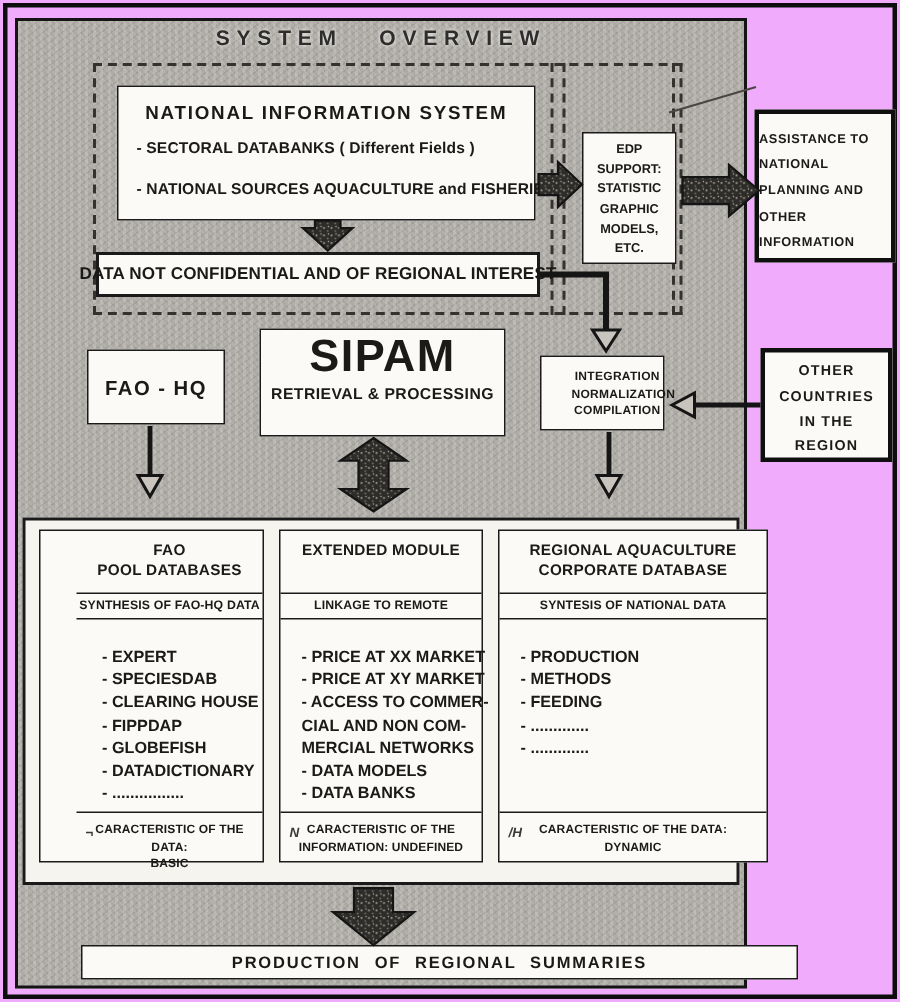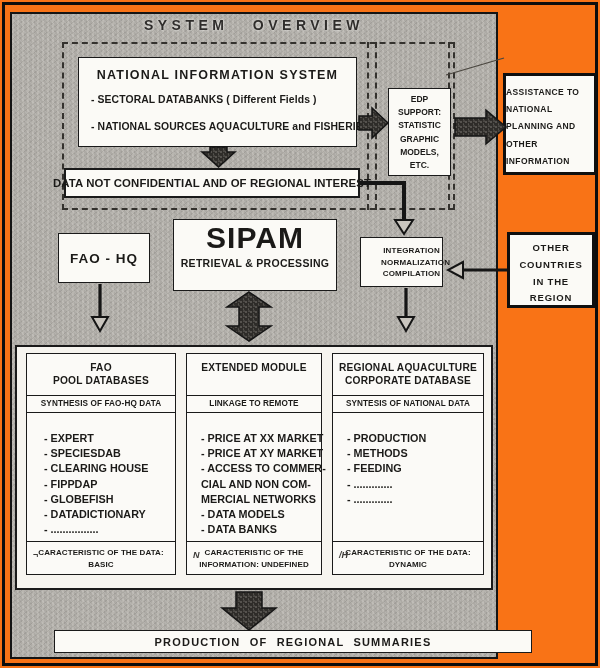--- a/index.html
+++ b/index.html
@@ -1,16 +1,16 @@
 <!DOCTYPE html>
 <html><head>
 <meta charset="utf-8">
 <style>
   html,body{margin:0;padding:0;}
-  .page{position:relative;width:600px;height:668px;background:#f97316;overflow:hidden;
+  .page{position:relative;width:600px;height:668px;background:#f0abfc;overflow:hidden;
         font-family:"Liberation Sans", sans-serif;color:#1b1a18;}
   .frame{position:absolute;inset:2px;border:3px solid #0d0d0d;}
   .panel{position:absolute;left:10px;top:12px;width:488px;height:647px;
          border:2.5px solid #141414;box-sizing:border-box;
          background-color:#b5b2ac;
          background-image:
            repeating-linear-gradient(47deg, rgba(255,255,255,.10) 0 1px, transparent 1px 3px),
            repeating-linear-gradient(-38deg, rgba(40,38,35,.09) 0 1px, transparent 1px 4px),
            repeating-linear-gradient(90deg, rgba(255,255,255,.05) 0 2px, rgba(0,0,0,.045) 2px 5px);}
   .box{position:absolute;background:#fbfaf6;border:1.5px solid #1a1a1a;box-sizing:border-box;}
@@ -37,21 +37,21 @@
   .sipam{left:173px;top:219px;width:164px;height:72px;text-align:center;}
   .sipam-title{margin-top:1px;font-size:30px;font-weight:bold;letter-spacing:1px;}
   .sipam-sub{margin-top:2px;font-size:10.5px;font-weight:bold;letter-spacing:.3px;}
   .integ{left:360px;top:237px;width:83px;height:50px;text-align:center;padding-top:7px;}
   .integ div{font-size:8px;font-weight:bold;line-height:11.5px;letter-spacing:.2px;padding-left:20px;}
   .other{left:507px;top:232px;width:88px;height:76px;text-align:center;padding-top:5px;}
   .other div{font-size:9.5px;font-weight:bold;line-height:16.8px;letter-spacing:.8px;}
   
   .bottom-container{left:15px;top:345px;width:478px;height:245px;border-width:2px;background:#f6f4ef;}
   .col{display:flex;flex-direction:column;top:353px;height:222px;background:#fbfaf7;}
-  .col1{left:26px;width:150px;} .col2{left:186px;width:136px;} .col3{left:332px;width:152px;}
+  .col1{left:26px;width:150px;padding-left:24px;} .col2{left:186px;width:136px;} .col3{left:332px;width:180px;}
   .col-header{height:42px;border-bottom:1.5px solid #1a1a1a;text-align:center;padding-top:7px;box-sizing:border-box;}
   .col-header div{font-size:10.2px;font-weight:bold;line-height:13px;letter-spacing:.2px;}
   .col-sub{height:17px;border-bottom:1.5px solid #1a1a1a;text-align:center;box-sizing:border-box;}
   .col-sub div{font-size:8.2px;font-weight:bold;line-height:16px;letter-spacing:.1px;}
   .col-list{flex:1;padding:18px 0 0 14px;}
   .col1 .col-list{padding-left:17px;}
   .col-item{font-size:10.8px;font-weight:bold;line-height:15.2px;white-space:nowrap;}
   .col-footer{height:33px;border-top:1.5px solid #1a1a1a;text-align:center;padding-top:5px;box-sizing:border-box;position:relative;}
   .col-footer div{font-size:8px;font-weight:bold;line-height:11.5px;letter-spacing:.1px;}
   .col-annot{position:absolute;left:6px;top:8px;font-size:9px;font-style:italic;color:#3c3a37;font-weight:bold;}

